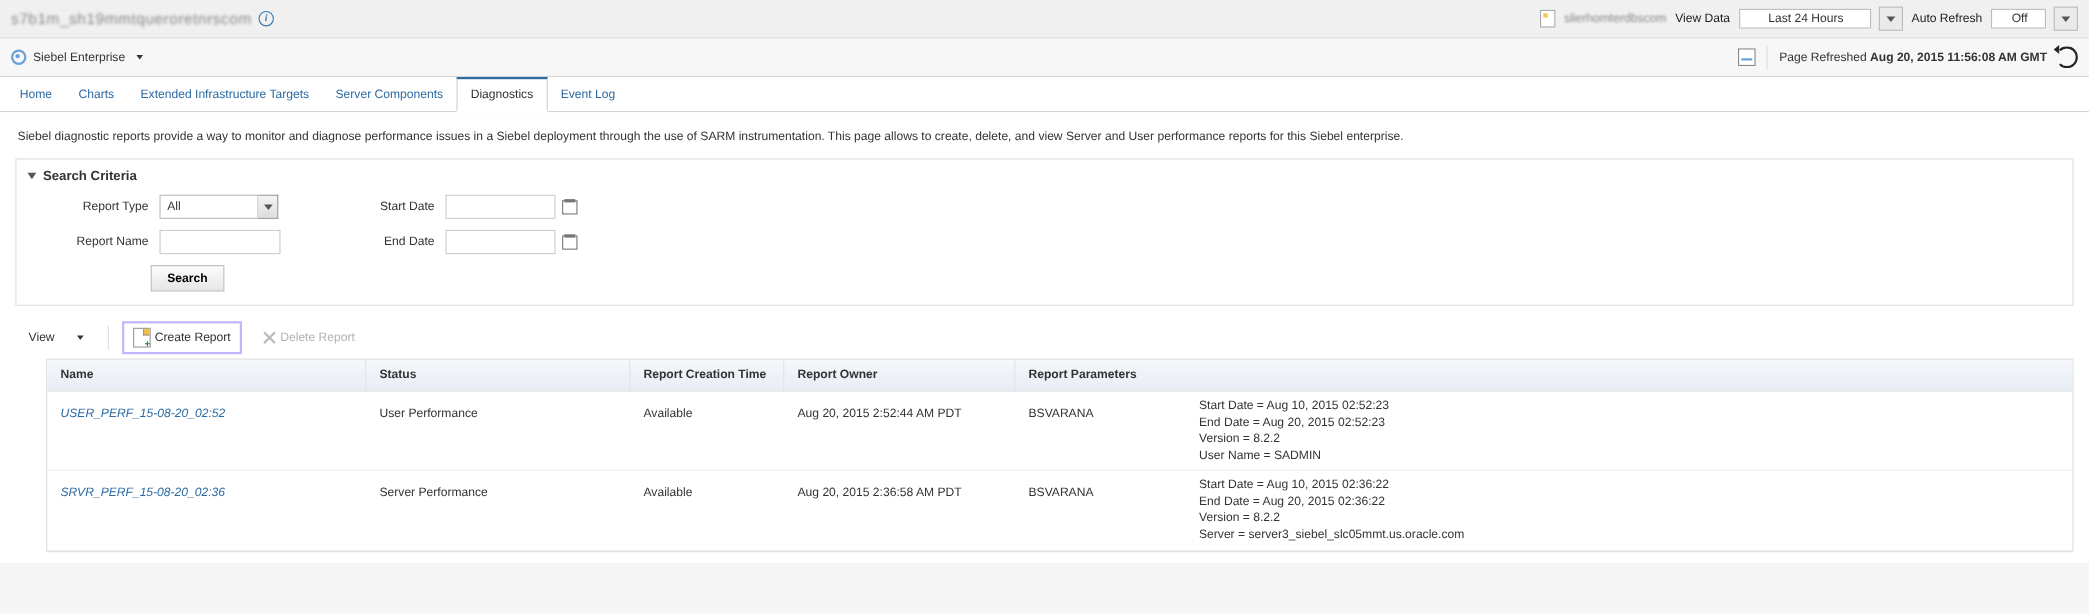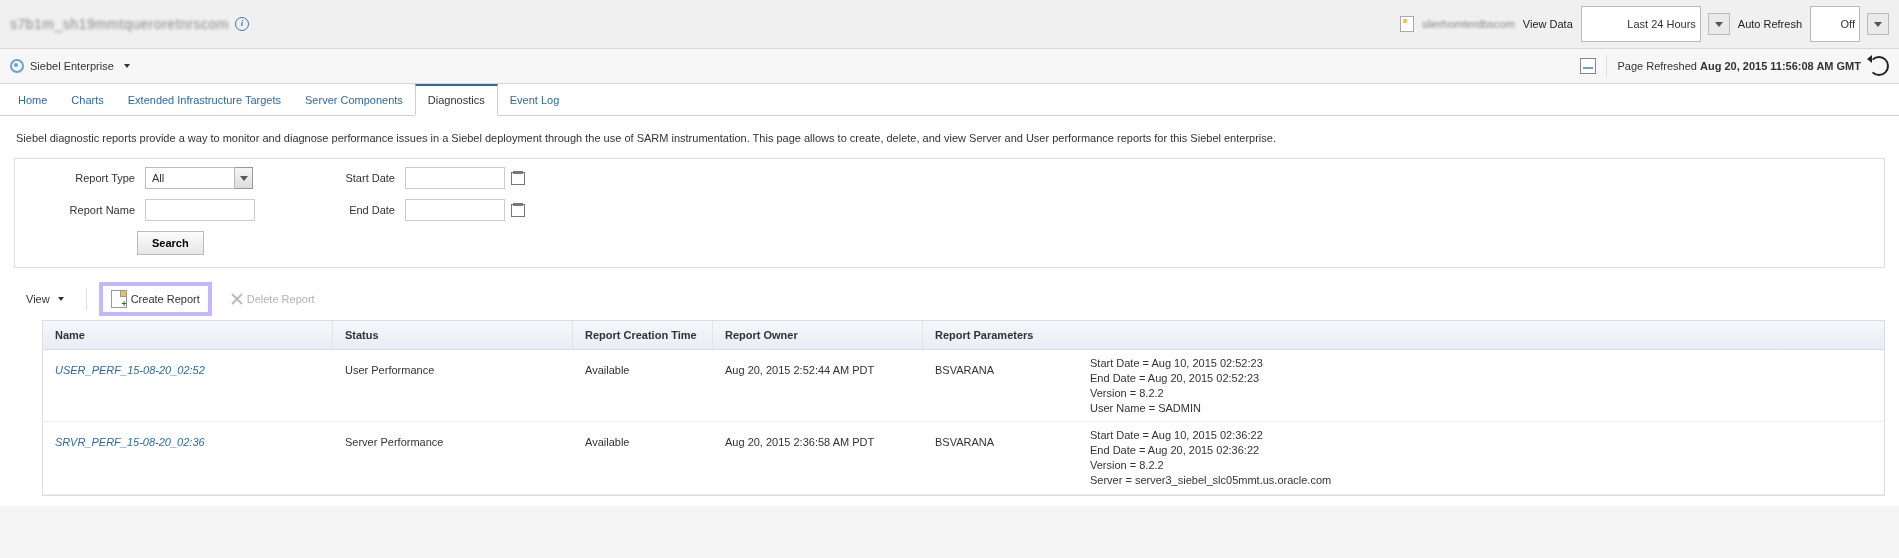--- a/index.html
+++ b/index.html
@@ -61,25 +61,25 @@
     width:4px;height:4px;
     background:#f2c94c;
   }
   .topbar-server {
     color:#888;
     filter: blur(1.2px);
   }
   .vd-label { color:#222; }
   .select-like {
     display: inline-flex;
-    justify-content: flex-end;
+    justify-content: center;
     align-items: center;
     background:#fff;
     border:1px solid #bbb;
-    height:36px;
+    height:18px;
     min-width:120px;
     padding:0 4px 0 6px;
     box-sizing:border-box;
   }
   .select-drop {
     width:22px; height:22px;
     display:inline-flex; align-items:center; justify-content:center;
     background:#eaeaea;
     border:1px solid #bbb;
     margin-left:-1px;
@@ -292,23 +292,23 @@
     display:flex;
     align-items:center;
     gap:10px;
     padding:4px 2px;
   }
   .tool-item {
     display:flex;align-items:center;gap:4px;
     padding:4px 8px;
     border:1px solid transparent;
   }
-  .tool-item.framed{ border:4px solid #c4b5fd; }
+  .tool-item.framed{ border:2px solid #c4b5fd; }
   .view-menu {
-    display:flex;align-items:center;gap:4px;
+    display:flex;align-items:center;gap:16px;
     padding:4px 10px;
   }
   .doc-icon{
     display:inline-block;width:14px;height:16px;
     border:1px solid #999;background:#fff;position:relative;
   }
   .doc-icon::before{
     content:"";position:absolute;top:0;right:0;
     width:5px;height:5px;background:#f2bf4c;
     border-left:1px solid #999;border-bottom:1px solid #999;
@@ -407,20 +407,24 @@
     <div class="tab">Server Components</div>
     <div class="tab active">Diagnostics</div>
     <div class="tab">Event Log</div>
   </div>
 
 <div class="content">
 
   <div class="intro">Siebel diagnostic reports provide a way to monitor and diagnose performance issues in a Siebel deployment through the use of SARM instrumentation. This page allows to create, delete, and view Server and User performance reports for this Siebel enterprise.</div>
 
   <div class="panel">
+    <div class="panel-header">
+      <span class="disclosure"></span>
+      <span>Search Criteria</span>
+    </div>
 
     <div class="criteria-grid">
       <div class="lbl">Report Type</div>
       <div class="sel-wrap">
         <div class="sel-box">
             <span>All</span>
           </div>
         <div class="sel-btn">
             <span class="tri-down"></span>
           </div>

